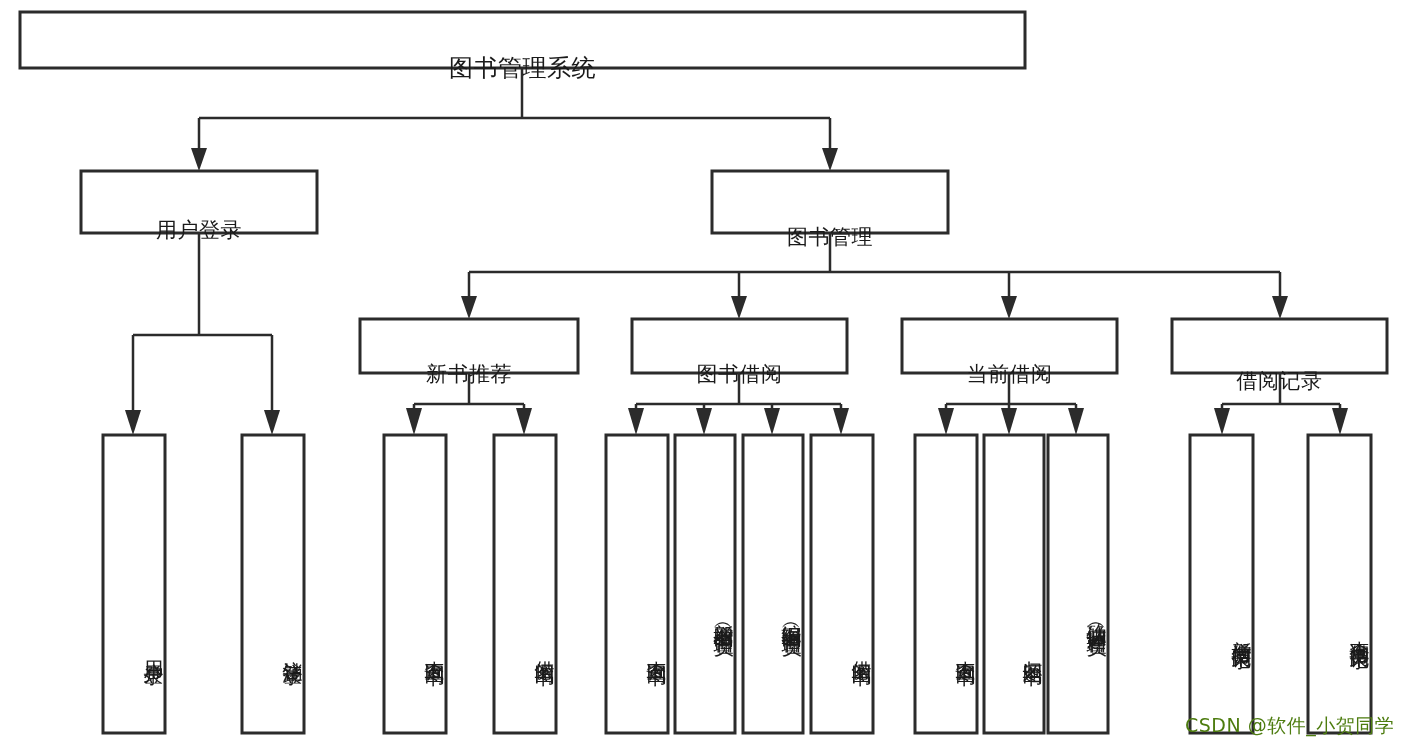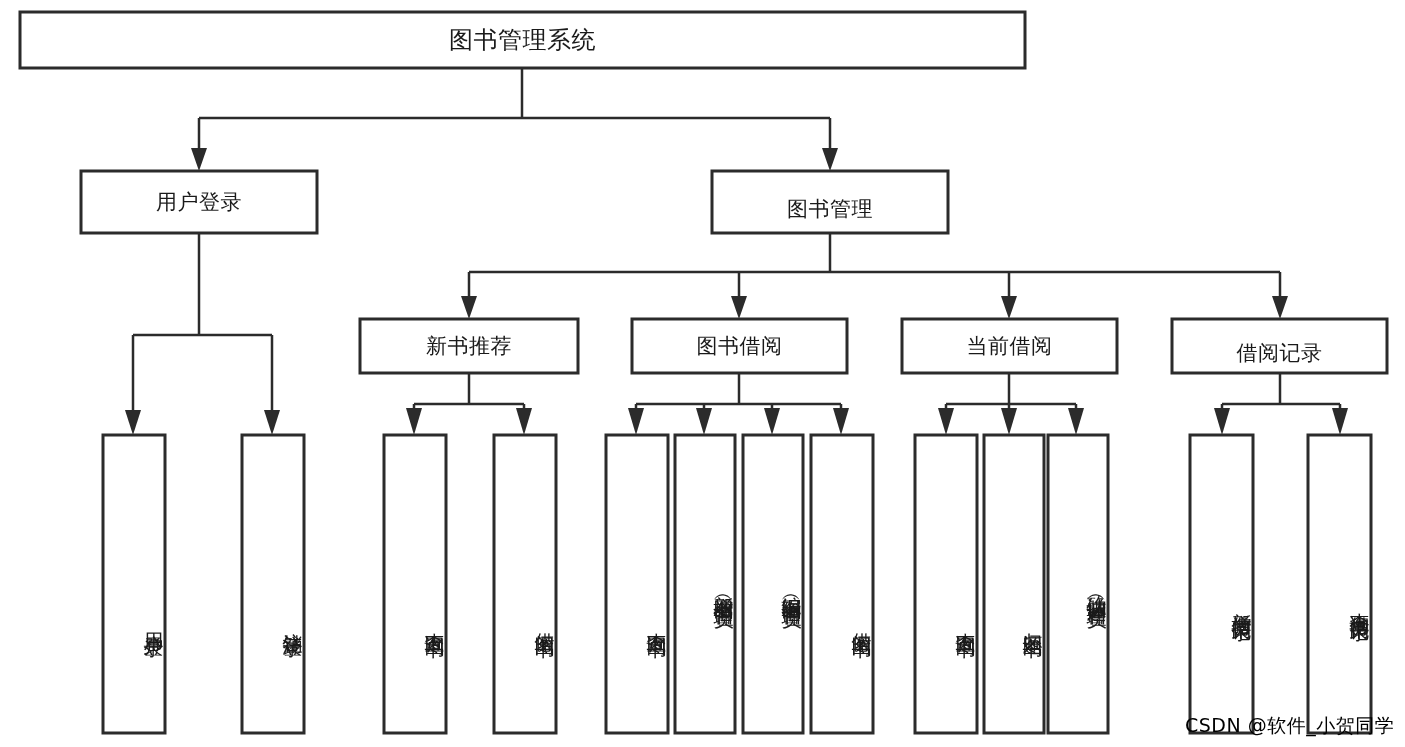--- a/index.html
+++ b/index.html
@@ -45,40 +45,41 @@
     display: flex;
     align-items: center;
     justify-content: center;
     color: #1a1a1a;
     font-family: "DejaVu Sans", "Liberation Sans", sans-serif;
     font-size: 21px;
     line-height: 1.18;
     letter-spacing: 0.5px;
     white-space: nowrap;
     pointer-events: none;
+    margin-top: 28px;
   }
   .node-label.vertical {
     writing-mode: vertical-rl;
     text-orientation: upright;
     align-items: flex-start;
     justify-content: center;
     font-size: 20px;
     letter-spacing: 2px;
     padding-top: 4px;
     box-sizing: border-box;
   }
   .node-label.vertical.long {
     align-items: flex-start;
   }
   #watermark {
     position: absolute;
     left: 1185px;
     top: 713px;
     font-size: 19px;
-    color: #000000;
+    color: #4d7c0f;
     font-family: "DejaVu Sans", "Liberation Sans", sans-serif;
     white-space: nowrap;
     letter-spacing: 0.5px;
   }
 </style>
 </head>
 <body>
 
 <div id="diagram-root">
 

